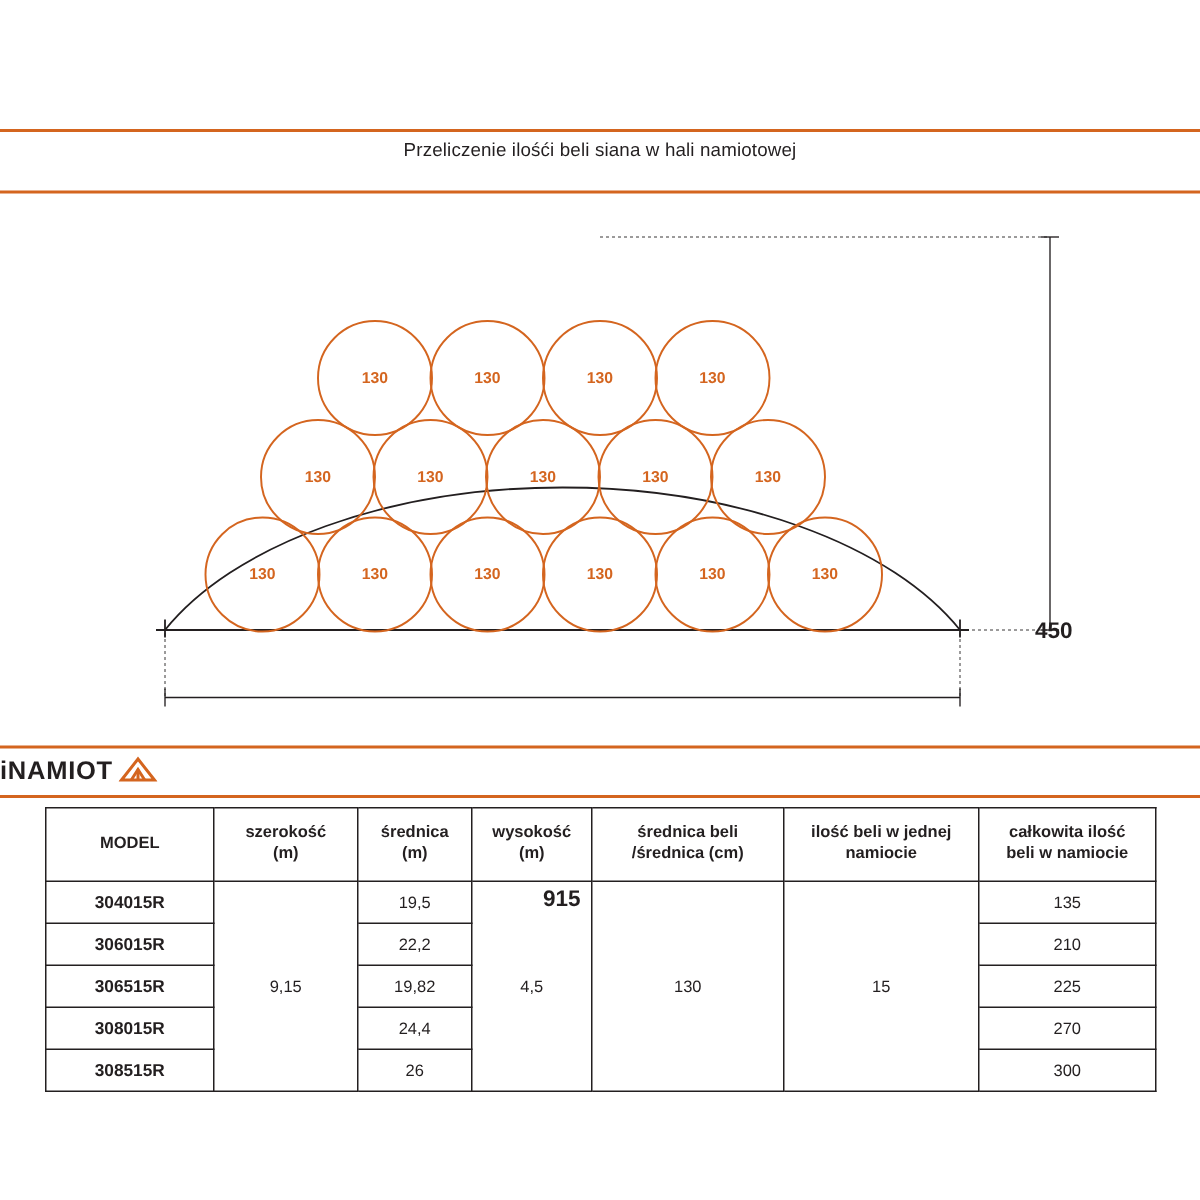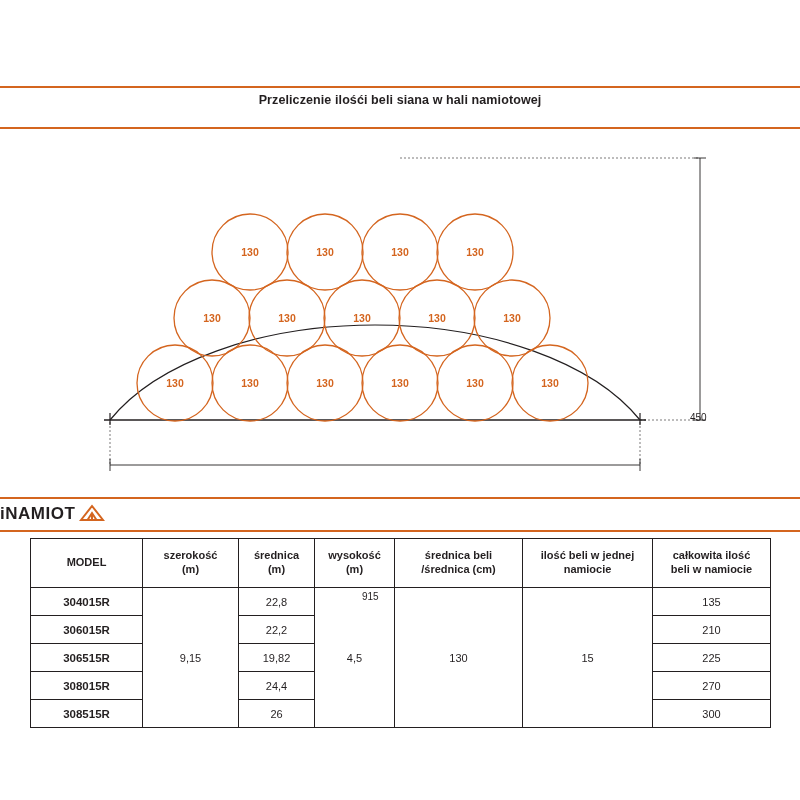--- a/index.html
+++ b/index.html
@@ -33,21 +33,21 @@
   .rule.top { top: 86px; }
   .rule.bottom { top: 127px; }
 
   .title {
     position: absolute;
     left: 0;
     top: 93px;
     width: 800px;
     text-align: center;
     font-size: 12.5px;
-    font-weight: bold;
+    font-weight: normal;
     letter-spacing: 0.1px;
   }
 
   
   .diagram {
     position: absolute;
     left: 0;
     top: 130px;
     width: 800px;
     height: 360px;
@@ -56,22 +56,22 @@
     position: absolute;
     font-size: 10.5px;
     font-weight: bold;
     color: #d4651f;
     transform: translate(-50%, -50%);
     white-space: nowrap;
     pointer-events: none;
   }
   .dim-label {
     position: absolute;
-    font-size: 10px;
-    font-weight: normal;
+    font-size: 15px;
+    font-weight: bold;
     color: #231f20;
     white-space: nowrap;
   }
   .dim-450 { left: 690px; top: 282px; }
   .dim-915 { left: 362px; top: 461px; }
 
   
   .brand-rule {
     position: absolute;
     left: 0;
@@ -267,21 +267,21 @@
           <th>
             <div>całkowita ilość</div>
             <div>beli w namiocie</div>
           </th>
         </tr>
       </thead>
       <tbody>
         <tr>
           <td class="model">304015R</td>
           <td rowspan="5">9,15</td>
-          <td>22,8</td>
+          <td>19,5</td>
           <td rowspan="5">4,5</td>
           <td rowspan="5">130</td>
           <td rowspan="5">15</td>
           <td>135</td>
         </tr>
         <tr>
           <td class="model">306015R</td>
           <td>22,2</td>
           <td>210</td>
         </tr>

